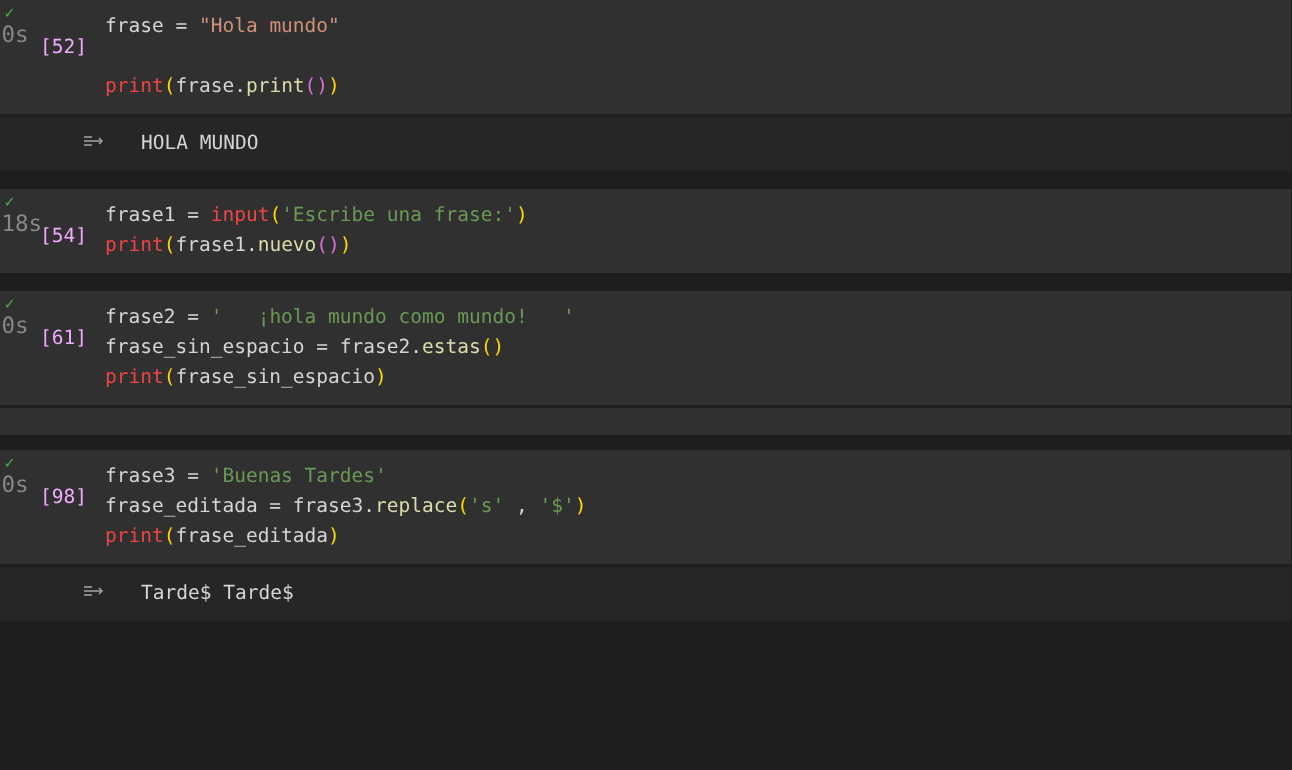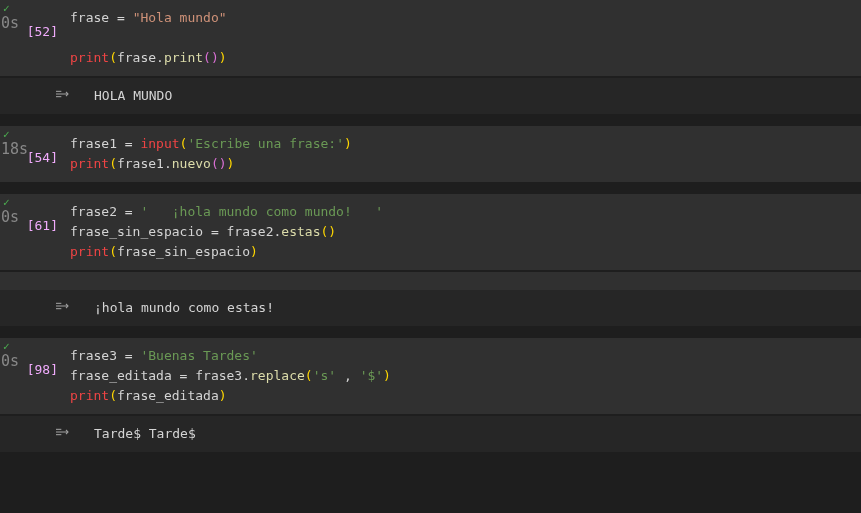--- a/index.html
+++ b/index.html
@@ -129,31 +129,20 @@
       <div class="gutter">
         <div class="check">✓</div>
         <div class="timing">0s</div>
       </div>
       <div class="prompt">[61]</div>
       <div class="code"><span class="s-var">frase2 </span><span class="s-eq">= </span><span class="s-str-green">'   ¡hola mundo como mundo!   '</span>
 <span class="s-var">frase_sin_espacio </span><span class="s-eq">= </span><span class="s-var">frase2</span><span class="s-dot">.</span><span class="s-call">estas</span><span class="s-paren-y">(</span><span class="s-paren-y">)</span>
 <span class="s-builtin">print</span><span class="s-paren-y">(</span><span class="s-var">frase_sin_espacio</span><span class="s-paren-y">)</span></div>
     </div>
     <div style="height: 18px; background: rgb(48, 48, 48);"></div>
-    <div class="cell output-row">
-      <div class="gutter"></div>
-      <div class="output-icon"><span><svg viewBox="0 0 24 24" fill="none" stroke="#9e9e9e" stroke-width="1.6">
-            <path d="M3 8h8"></path>
-            <path d="M3 16h8"></path>
-            <path d="M3 12h12"></path>
-            <path d="M15 12h6"></path>
-            <path d="M18 9l3 3-3 3"></path>
-          </svg></span></div>
-      <div class="output">¡hola mundo como estas!</div>
-    </div>
     <div class="spacer"></div>
     <div class="cell code-row">
       <div class="gutter">
         <div class="check">✓</div>
         <div class="timing">0s</div>
       </div>
       <div class="prompt">[98]</div>
       <div class="code"><span class="s-var">frase3 </span><span class="s-eq">= </span><span class="s-str-green">'Buenas Tardes'</span>
 <span class="s-var">frase_editada </span><span class="s-eq">= </span><span class="s-var">frase3</span><span class="s-dot">.</span><span class="s-call">replace</span><span class="s-paren-y">(</span><span class="s-str-green">'s'</span><span class="s-comma"> , </span><span class="s-str-green">'$'</span><span class="s-paren-y">)</span>
 <span class="s-builtin">print</span><span class="s-paren-y">(</span><span class="s-var">frase_editada</span><span class="s-paren-y">)</span></div>

